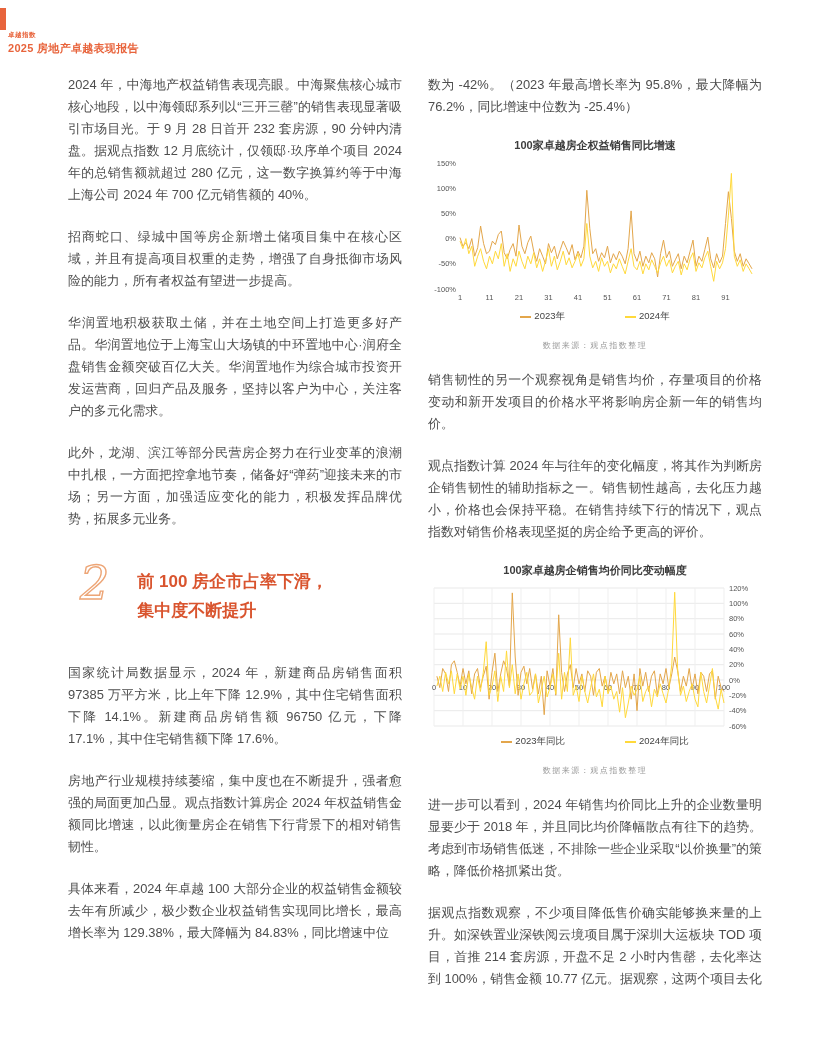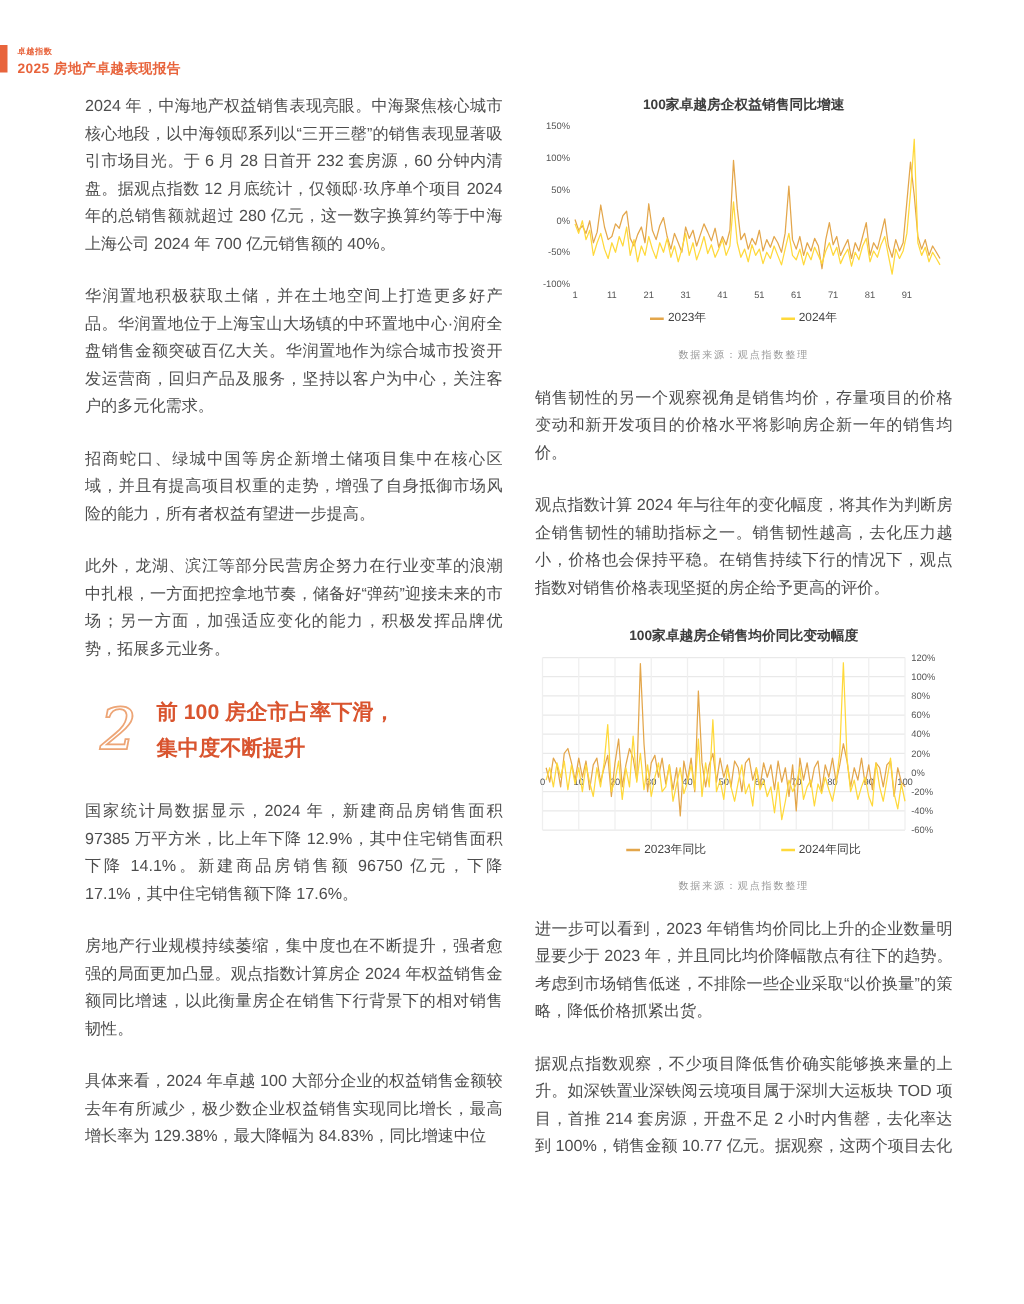--- a/index.html
+++ b/index.html
@@ -1,35 +1,35 @@
 <!DOCTYPE html>
 <html><head>
 <meta charset="utf-8">
 <style>
   html,body{margin:0;padding:0;background:#ffffff;}
   body{font-family:"Liberation Sans","DejaVu Sans",sans-serif;}
   .page{position:relative;width:819px;height:1043px;background:#fff;overflow:hidden;}
 
   
-  .hdr{position:absolute;top:36px;left:0;display:flex;align-items:flex-start;}
+  .hdr{position:absolute;top:8px;left:0;display:flex;align-items:flex-start;flex-direction:column;}
   .brand-bar{width:6px;height:22px;background:#e8643c;}
   .brand-text{margin-left:8px;padding-top:1px;}
   .brand-small{font-size:6.5px;font-weight:bold;color:#e8643c;letter-spacing:.5px;}
   .brand-title{font-size:11px;font-weight:bold;color:#e8643c;margin-top:1px;letter-spacing:.3px;}
 
   
   .columns{position:absolute;top:74px;left:68px;width:694px;display:flex;gap:26px;}
   .col{flex:1;min-width:0;}
   .col p{margin:0 0 20px;font-size:12.9px;line-height:22px;color:#4d4d4d;text-align:justify;}
 
   
   .section-heading{display:flex;align-items:flex-start;gap:16px;margin:26px 0 24px;padding-left:12px;}
   .section-number{font-family:"DejaVu Serif",serif;font-style:italic;font-size:46px;line-height:1;
      color:#ffffff;-webkit-text-stroke:1.4px #eda576;transform:translateY(4px);}
-  .section-title{margin:0;font-size:17px;line-height:1.7;font-weight:bold;color:#d9542e;}
+  .section-title{margin:12px;font-size:17px;line-height:1.7;font-weight:bold;color:#d9542e;}
 
   
   figure.chart{margin:2px 0 18px;}
   .chart-title{text-align:center;font-size:11px;font-weight:bold;color:#3d3d3d;margin:2px 0 2px;}
   .chart-canvas{width:334px;height:152px;}
   .chart-canvas text{font-family:"Liberation Sans","DejaVu Sans",sans-serif;}
   .legend{display:flex;justify-content:center;gap:60px;font-size:9.5px;color:#444;margin-top:3px;}
   .legend-item{display:flex;align-items:center;}
   .dash{display:inline-block;width:11px;height:2px;margin-right:3px;}
   .chart-source{text-align:center;font-size:8px;color:#999;margin-top:17px;letter-spacing:1.5px;}
@@ -47,39 +47,40 @@
     <div class="brand-bar"></div>
     <div class="brand-text">
       <div class="brand-small">卓越指数</div>
       <div class="brand-title">2025 房地产卓越表现报告</div>
     </div>
   </header>
 
   <main class="columns">
 
     <section class="col">
-      <p>2024 年，中海地产权益销售表现亮眼。中海聚焦核心城市核心地段，以中海领邸系列以“三开三罄”的销售表现显著吸引市场目光。于 6 月 28 日首开 232 套房源，60 分钟内清盘。据观点指数 12 月底统计，仅领邸·玖序单个项目 2024 年的总销售额就超过 280 亿元，这一数字换算约等于中海上海公司 2024 年 700 亿元销售额的 40%。</p>
+      <p>2024 年，中海地产权益销售表现亮眼。中海聚焦核心城市核心地段，以中海领邸系列以“三开三罄”的销售表现显著吸引市场目光。于 9 月 28 日首开 232 套房源，90 分钟内清盘。据观点指数 12 月底统计，仅领邸·玖序单个项目 2024 年的总销售额就超过 280 亿元，这一数字换算约等于中海上海公司 2024 年 700 亿元销售额的 40%。</p>
+      <p>招商蛇口、绿城中国等房企新增土储项目集中在核心区域，并且有提高项目权重的走势，增强了自身抵御市场风险的能力，所有者权益有望进一步提高。</p>
       <p>华润置地积极获取土储，并在土地空间上打造更多好产品。华润置地位于上海宝山大场镇的中环置地中心·润府全盘销售金额突破百亿大关。华润置地作为综合城市投资开发运营商，回归产品及服务，坚持以客户为中心，关注客户的多元化需求。</p>
-      <p>招商蛇口、绿城中国等房企新增土储项目集中在核心区域，并且有提高项目权重的走势，增强了自身抵御市场风险的能力，所有者权益有望进一步提高。</p>
       <p>此外，龙湖、滨江等部分民营房企努力在行业变革的浪潮中扎根，一方面把控拿地节奏，储备好“弹药”迎接未来的市场；另一方面，加强适应变化的能力，积极发挥品牌优势，拓展多元业务。</p>
 
       <div class="section-heading">
         <span class="section-number">2</span>
         <h2 class="section-title">
           <span>前 100 房企市占率下滑，</span><br>
           <span>集中度不断提升</span>
         </h2>
       </div>
 
       <p>国家统计局数据显示，2024 年，新建商品房销售面积 97385 万平方米，比上年下降 12.9%，其中住宅销售面积下降 14.1%。新建商品房销售额 96750 亿元，下降 17.1%，其中住宅销售额下降 17.6%。</p>
       <p>房地产行业规模持续萎缩，集中度也在不断提升，强者愈强的局面更加凸显。观点指数计算房企 2024 年权益销售金额同比增速，以此衡量房企在销售下行背景下的相对销售韧性。</p>
       <p>具体来看，2024 年卓越 100 大部分企业的权益销售金额较去年有所减少，极少数企业权益销售实现同比增长，最高增长率为 129.38%，最大降幅为 84.83%，同比增速中位</p>
     </section>
 
     <section class="col">
+      <p>数为 -42%。（2023 年最高增长率为 95.8%，最大降幅为 76.2%，同比增速中位数为 -25.4%）</p>
 
       <figure class="chart">
         <figcaption class="chart-title">100家卓越房企权益销售同比增速</figcaption>
         <div class="chart-canvas"><svg width="334" height="152" viewBox="0 0 334 152">
               <text x="28" y="10.6" font-size="7.5" fill="#555" text-anchor="end">150%</text>
               <text x="28" y="35.8" font-size="7.5" fill="#555" text-anchor="end">100%</text>
               <text x="28" y="61.0" font-size="7.5" fill="#555" text-anchor="end">50%</text>
               <text x="28" y="86.2" font-size="7.5" fill="#555" text-anchor="end">0%</text>
               <text x="28" y="111.4" font-size="7.5" fill="#555" text-anchor="end">-50%</text>
               <text x="28" y="136.6" font-size="7.5" fill="#555" text-anchor="end">-100%</text>
@@ -166,20 +167,20 @@
             <span>2023年同比</span>
           </span>
           <span class="legend-item">
             <i class="dash" style="background: rgb(255, 217, 59);"></i>
             <span>2024年同比</span>
           </span>
         </div>
         <div class="chart-source">数据来源：观点指数整理</div>
       </figure>
 
-      <p>进一步可以看到，2023 年销售均价同比上升的企业数量明显要少于 2023 年，并且同比均价降幅散点有往下的趋势。考虑到市场销售低迷，不排除一些企业采取“以价换量”的策略，降低价格抓紧出货。</p>
+      <p>进一步可以看到，2024 年销售均价同比上升的企业数量明显要少于 2018 年，并且同比均价降幅散点有往下的趋势。考虑到市场销售低迷，不排除一些企业采取“以价换量”的策略，降低价格抓紧出货。</p>
       <p>据观点指数观察，不少项目降低售价确实能够换来量的上升。如深铁置业深铁阅云境项目属于深圳大运板块 TOD 项目，首推 214 套房源，开盘不足 2 小时内售罄，去化率达到 100%，销售金额 10.77 亿元。据观察，这两个项目去化</p>
     </section>
 
   </main>
 
 
 </div>
 
 </body></html>

